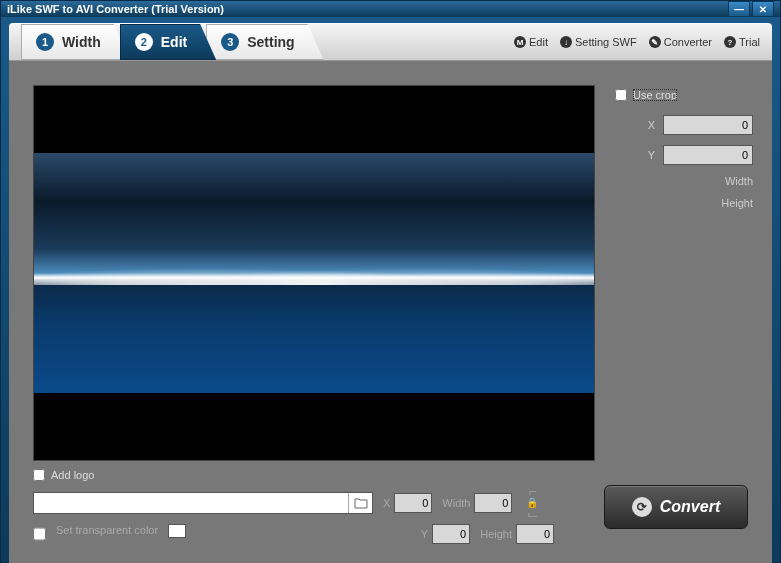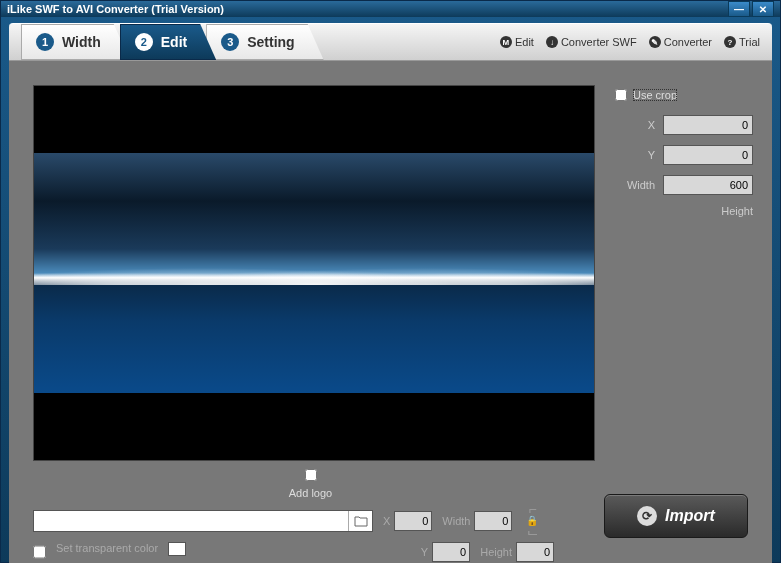--- a/index.html
+++ b/index.html
@@ -34,21 +34,21 @@
 
 .crop-panel { flex: 1; padding: 4px 8px; color: #ddd; font-size: 11px; }
 .crop-row { display: flex; align-items: center; justify-content: flex-end; margin-bottom: 10px; gap: 8px; }
 .crop-checkbox-row { display: flex; align-items: center; margin-bottom: 14px; gap: 6px; }
 .crop-checkbox-row input { width: 12px; height: 12px; }
 .crop-label { width: 40px; text-align: right; color: #ccc; }
 .crop-input { width: 90px; height: 20px; background: #d8d8d8; border: 1px solid #555; text-align: right; padding: 0 4px; font-size: 11px; }
 
 .bottom-panel { margin-top: 8px; display: flex; gap: 16px; }
 .logo-panel { width: 580px; color: #ddd; font-size: 11px; }
-.logo-check-row { display: flex; align-items: center; gap: 6px; margin-bottom: 6px; flex-direction: column; }
+.logo-check-row { display: flex; align-items: center; gap: 6px; margin-bottom: 6px; }
 .logo-check-row input { width: 12px; height: 12px; }
 .logo-path-row { display: flex; align-items: center; gap: 10px; margin-bottom: 6px; }
 .logo-path { width: 340px; height: 22px; background: #fff; border: 1px solid #555; display: flex; align-items: center; }
 .logo-browse { width: 24px; height: 20px; margin-left: auto; display: flex; align-items: center; justify-content: center; border-left: 1px solid #aaa; cursor: pointer; }
 .logo-field { display: flex; align-items: center; gap: 4px; color: #aaa; }
 .logo-input { width: 38px; height: 20px; background: #d8d8d8; border: 1px solid #555; text-align: right; padding: 0 3px; font-size: 11px; }
 .trans-row { display: flex; gap: 10px; }
 .trans-swatch { width: 18px; height: 14px; background: #fff; border: 1px solid #555; cursor: pointer; }
 .lock-area { display: flex; flex-direction: column; align-items: center; justify-content: center; gap: 2px; margin-left: 4px; }
 .bracket { font-size: 14px; color: #999; line-height: 8px; }
@@ -89,21 +89,21 @@
         <span>Setting</span>
       </div>
     </div>
     <div class="toolbar-right">
       <div class="toolbar-link">
         <span class="toolbar-icon">M</span>
         <span>Edit</span>
       </div>
       <div class="toolbar-link">
         <span class="toolbar-icon">↓</span>
-        <span>Converter SWF</span>
+        <span>Setting SWF</span>
       </div>
       <div class="toolbar-link">
         <span class="toolbar-icon">✎</span>
         <span>Converter</span>
       </div>
       <div class="toolbar-link">
         <span class="toolbar-icon">?</span>
         <span>Trial</span>
       </div>
     </div>
@@ -124,21 +124,20 @@
         <div class="crop-row">
           <span class="crop-label">X</span>
           <input class="crop-input" value="0" style="">
         </div>
         <div class="crop-row">
           <span class="crop-label">Y</span>
           <input class="crop-input" value="0" style="">
         </div>
         <div class="crop-row">
           <span class="crop-label">Width</span>
-          <input class="crop-input" value="600" style="">
         </div>
         <div class="crop-row">
           <span class="crop-label">Height</span>
         </div>
       </div>
     </div>
 
     <div class="bottom-panel">
       <div class="logo-panel">
         <div class="logo-check-row">
@@ -180,18 +179,18 @@
           <div class="logo-field">
             <span>Height</span>
             <input class="logo-input" value="0" style="">
           </div>
           <div style="width:24px"></div>
         </div>
       </div>
       <div class="convert-panel">
         <div class="convert-btn">
           <span class="convert-icon">⟳</span>
-          <span>Import</span>
+          <span>Convert</span>
         </div>
       </div>
     </div>
   </div>
 </div>
 
 </body></html>

